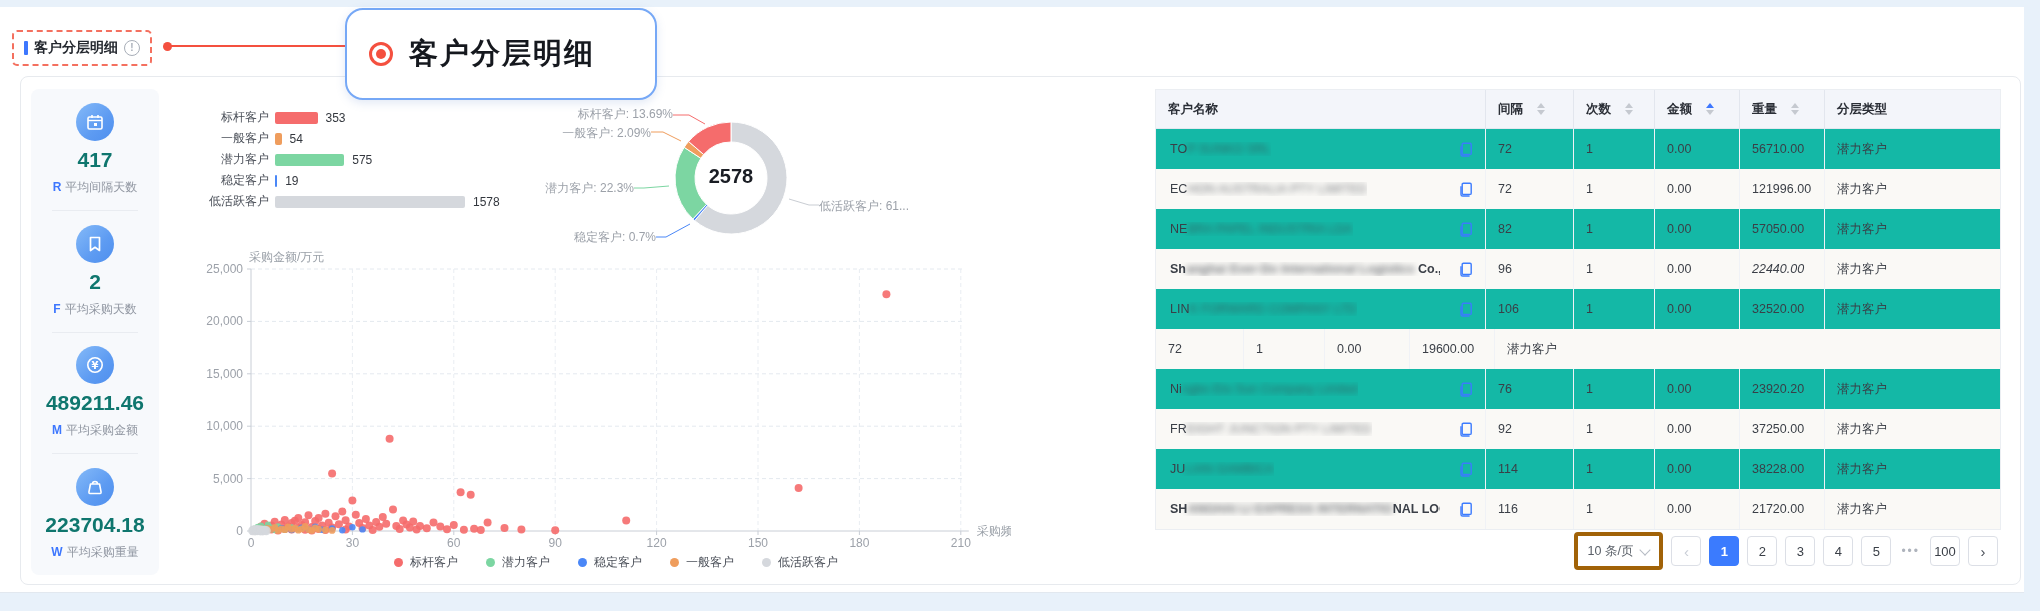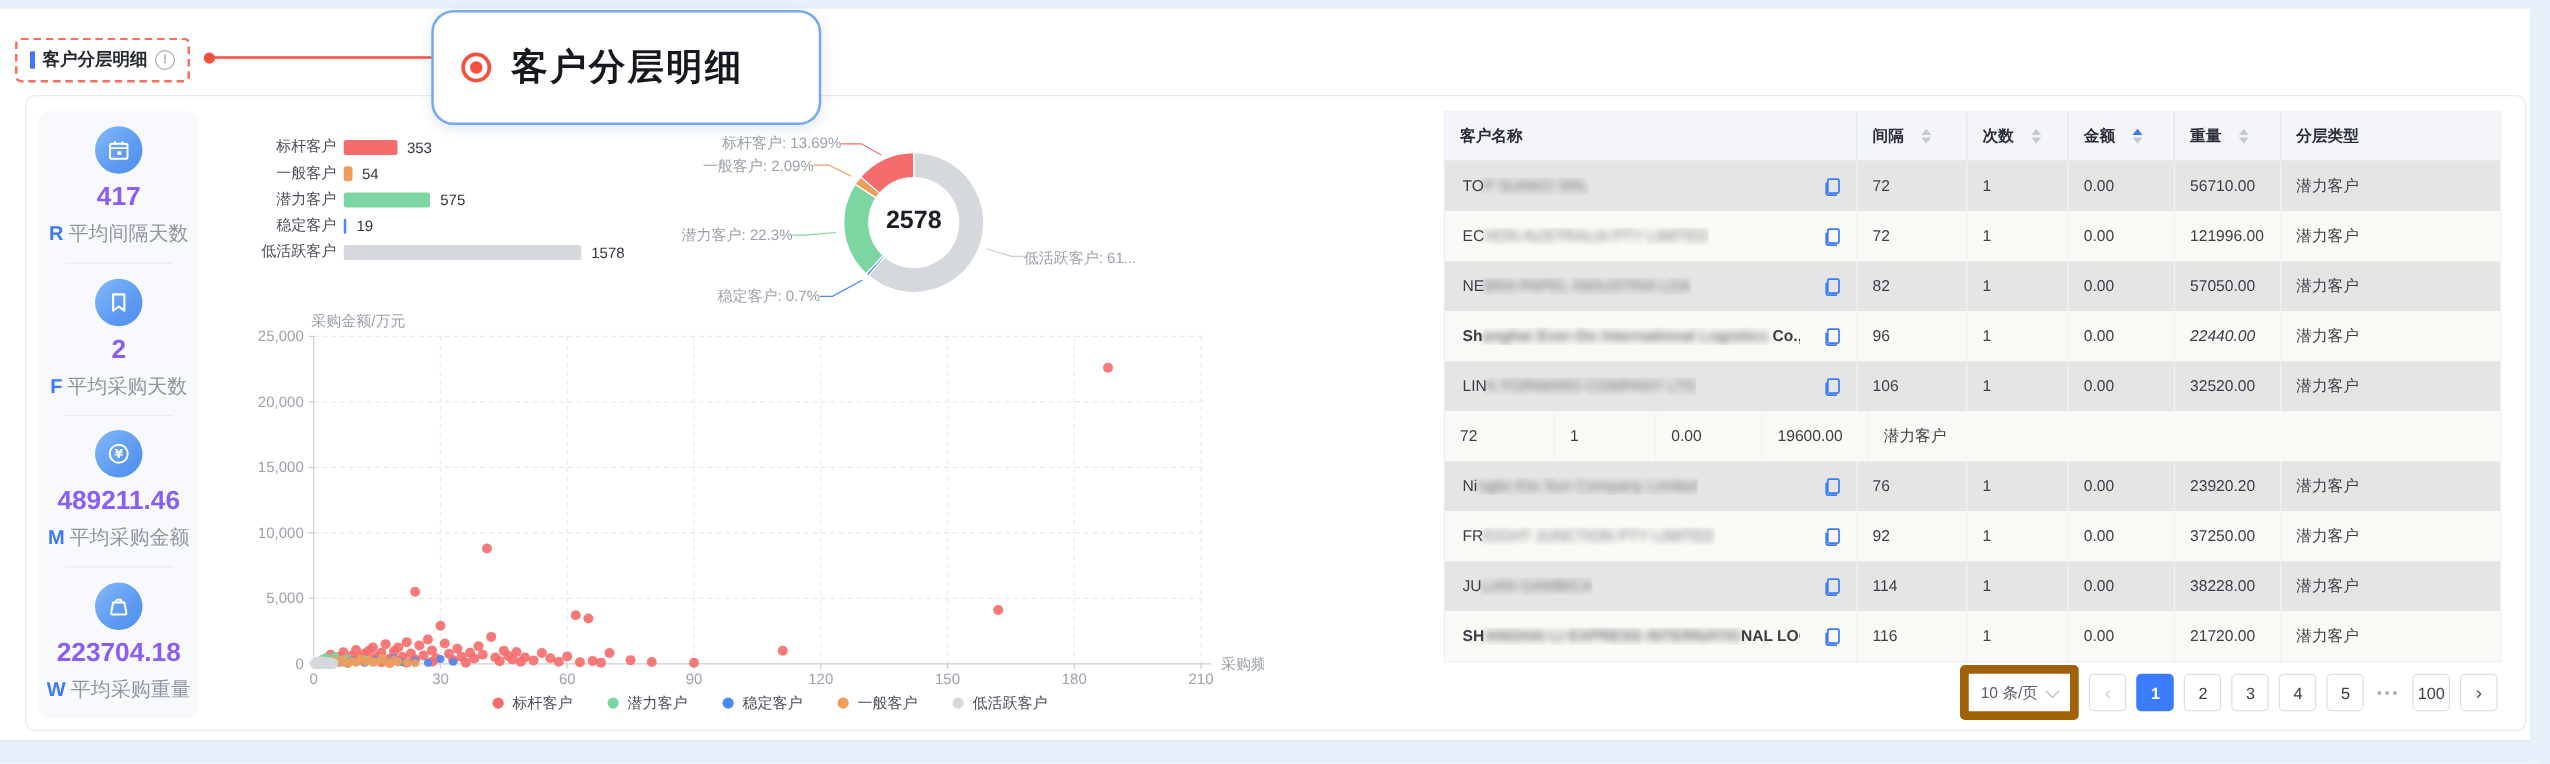--- a/index.html
+++ b/index.html
@@ -29,22 +29,22 @@
   
   .card{position:absolute;left:20px;top:76px;width:2001px;height:509px;background:#fff;
     border:1px solid #E7EAEE;border-radius:8px;box-sizing:border-box;}
 
   
   .kpi-col{position:absolute;left:10px;top:12px;width:128px;height:486px;background:#F7F9FC;
     border-radius:8px;display:flex;flex-direction:column;align-items:center;justify-content:space-evenly;}
   .kpi-item{display:flex;flex-direction:column;align-items:center;gap:7px;}
   .kpi-ic{width:38px;height:38px;border-radius:50%;background:linear-gradient(135deg,#85BAF8 0%,#5D9BF2 60%,#4F8FEE 100%);
     display:flex;align-items:center;justify-content:center;}
-  .kpi-val{font-size:21px;font-weight:700;color:#8b5cf6;}
-  .kpi-lab{font-size:16px;color:#9096A1;}
+  .kpi-val{font-size:21px;font-weight:700;color:#0f766e;}
+  .kpi-lab{font-size:12px;color:#9096A1;}
   .kpi-lab b{color:#3D77FE;font-weight:700;margin-right:4px;}
   .kpi-div{width:86px;height:1px;background:#E9ECF1;}
 
   
   .bar-rows{position:absolute;left:160px;top:30px;width:430px;}
   .bar-row{display:flex;align-items:center;height:21px;}
   .bar-lab{width:88px;text-align:right;font-size:12px;color:#4A4F58;margin-right:6px;flex:none;}
   .bar-rect{height:12px;border-radius:2px;flex:none;}
   .bar-val{font-size:12px;color:#33373E;margin-left:8px;}
 
@@ -69,33 +69,33 @@
   .tbl{position:absolute;left:1134px;top:12px;width:846px;border:1px solid #EBEEF2;box-sizing:border-box;font-size:12.5px;}
   .t-head{display:flex;height:38px;background:#F3F5FA;border-bottom:1px solid #E4E8EF;}
   .t-hc{display:flex;align-items:center;box-sizing:border-box;padding:0 12px;gap:14px;
     color:#2A2E36;font-weight:700;border-right:1px solid #E2E6EE;}
   .t-hc:last-child{border-right:none;}
   .carets{display:inline-flex;flex-direction:column;gap:2px;}
   .car{width:0;height:0;border-left:4px solid transparent;border-right:4px solid transparent;}
   .car.up{border-bottom:5px solid #C5C9D0;}
   .car.dn{border-top:5px solid #C5C9D0;}
   .car.up.on{border-bottom-color:#3D77FE;}
-  .t-row{display:flex;height:40px;background:#e5e5e5;}
+  .t-row{display:flex;height:40px;background:#14b8a6;}
   .t-row.alt{background:#FAF9F6;}
   .t-c{display:flex;align-items:center;box-sizing:border-box;padding:0 12px;color:#3A3F47;
     border-right:1px solid #F0F2F6;overflow:hidden;white-space:nowrap;}
   .t-c:last-child{border-right:none;}
   .name-c{justify-content:space-between;padding-left:14px;}
   .name-t{overflow:hidden;white-space:nowrap;max-width:270px;}
   .redacted{filter:blur(3px);opacity:.7;}
   .doc-ic{flex:none;margin-left:8px;}
 
   
   .pager{position:absolute;right:22px;top:455px;display:flex;align-items:center;gap:8px;}
-  .pg-size{height:30px;border:7px solid #a16207;border-radius:4px;display:flex;align-items:center;
+  .pg-size{height:30px;border:4px solid #a16207;border-radius:4px;display:flex;align-items:center;
     gap:8px;padding:0 10px;color:#5A6068;font-size:12.5px;background:#fff;}
   .chev{width:7px;height:7px;border-right:1.5px solid #B6BBC4;border-bottom:1.5px solid #B6BBC4;
     transform:rotate(45deg);margin-top:-3px;}
   .pg-btn{min-width:30px;height:30px;border:1px solid #DCDFE6;border-radius:4px;background:#fff;
     display:flex;align-items:center;justify-content:center;font-size:13px;color:#3A3F47;box-sizing:border-box;}
   .pg-btn.active{background:#3B7BFE;border-color:#3B7BFE;color:#fff;font-weight:700;}
   .pg-btn.disabled{color:#C9CED6;}
   .pg-dots{color:#AEB3BC;font-size:12px;letter-spacing:2px;padding:0 2px;}
   .pg-arrow{font-size:15px;color:#4A4F58;}
 </style>

